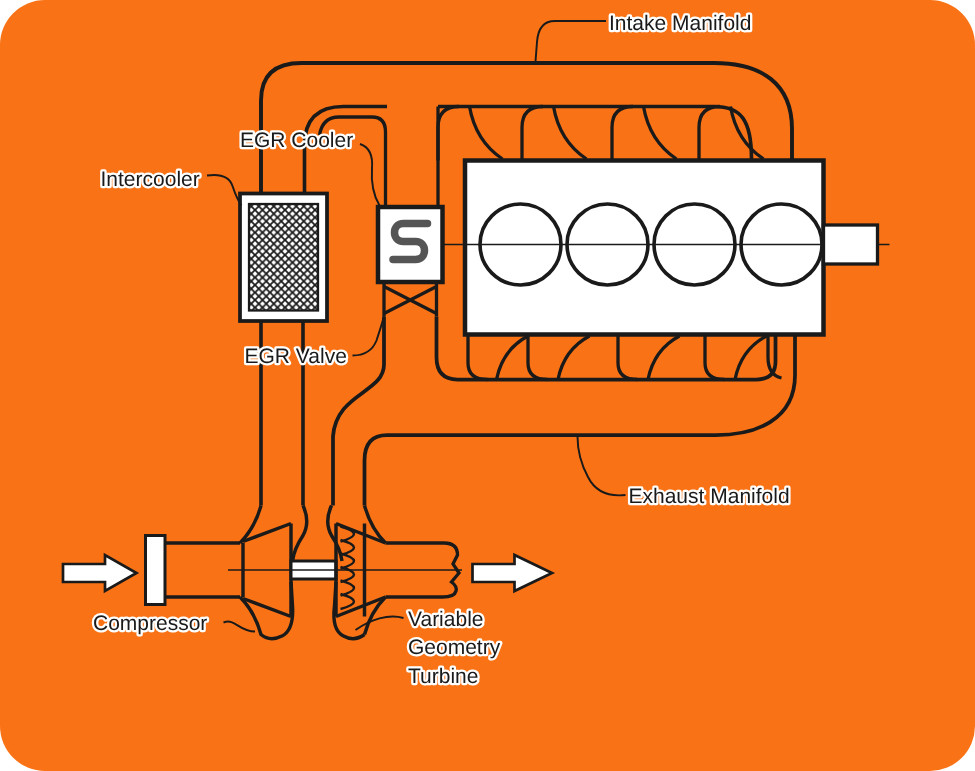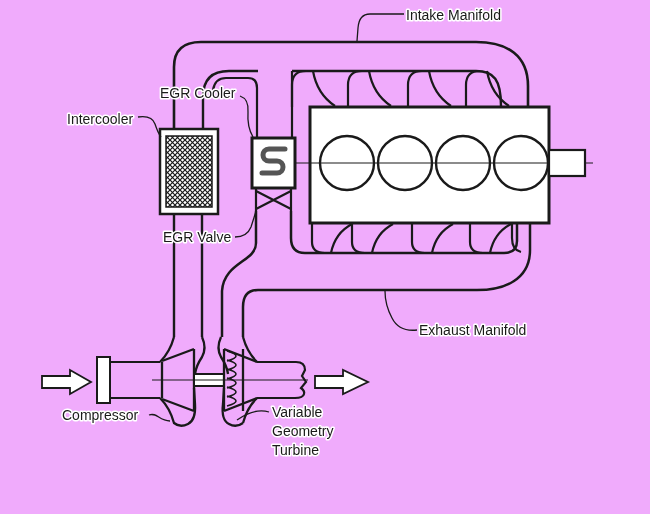--- a/index.html
+++ b/index.html
@@ -1,16 +1,16 @@
 <!DOCTYPE html>
 <html><head>
 <meta charset="utf-8">
 <style>
   html,body{margin:0;padding:0;background:#ffffff;}
-  .stage{position:relative;width:650px;height:514px;background:#f0abfc;overflow:hidden;}
+  .stage{position:relative;width:650px;height:514px;background:#f97316;overflow:hidden;border-radius:30px;}
   svg{position:absolute;left:0;top:0;}
   .ink{stroke:#1a1a1a;fill:none;}
   .lbl{font-family:"Liberation Sans","DejaVu Sans",sans-serif;font-size:14px;fill:#1a1a1a;
        paint-order:stroke;stroke:#ffffff;stroke-width:3px;stroke-linejoin:round;}
   .leader{stroke:#1a1a1a;stroke-width:1.3;fill:none;}
 </style>
 </head>
 <body>
 
 <div class="stage">

